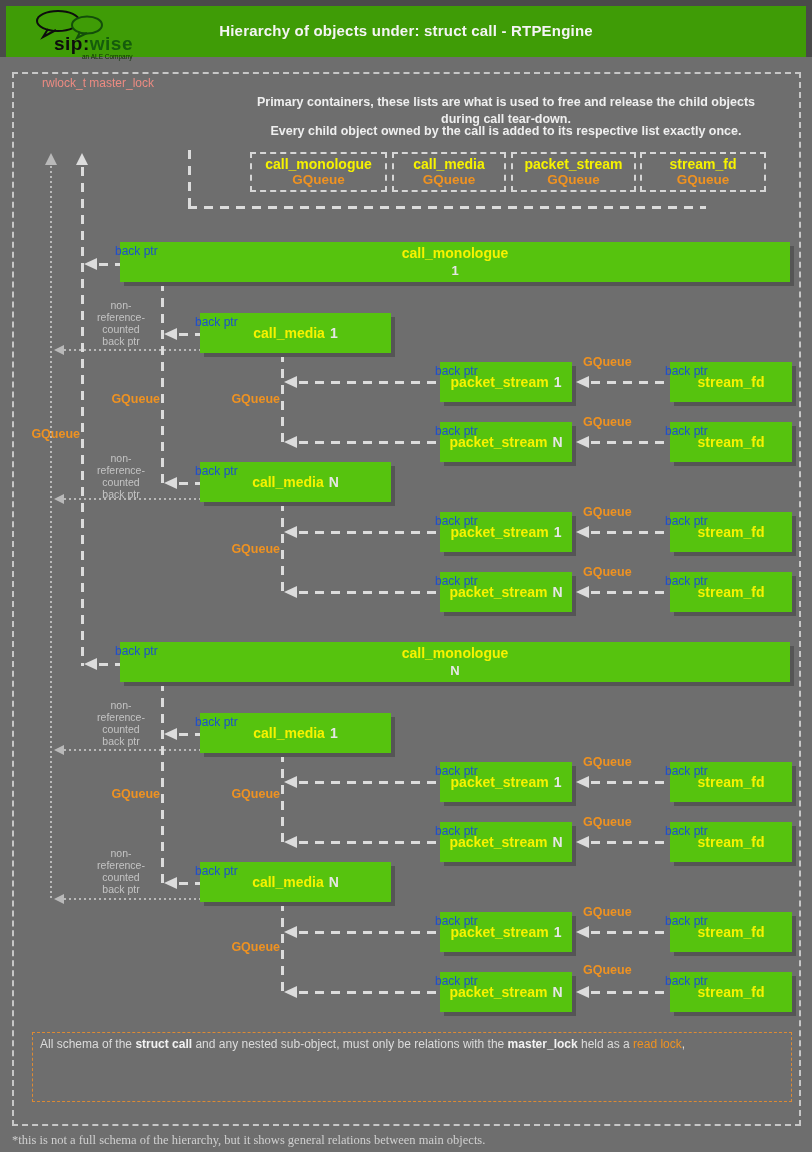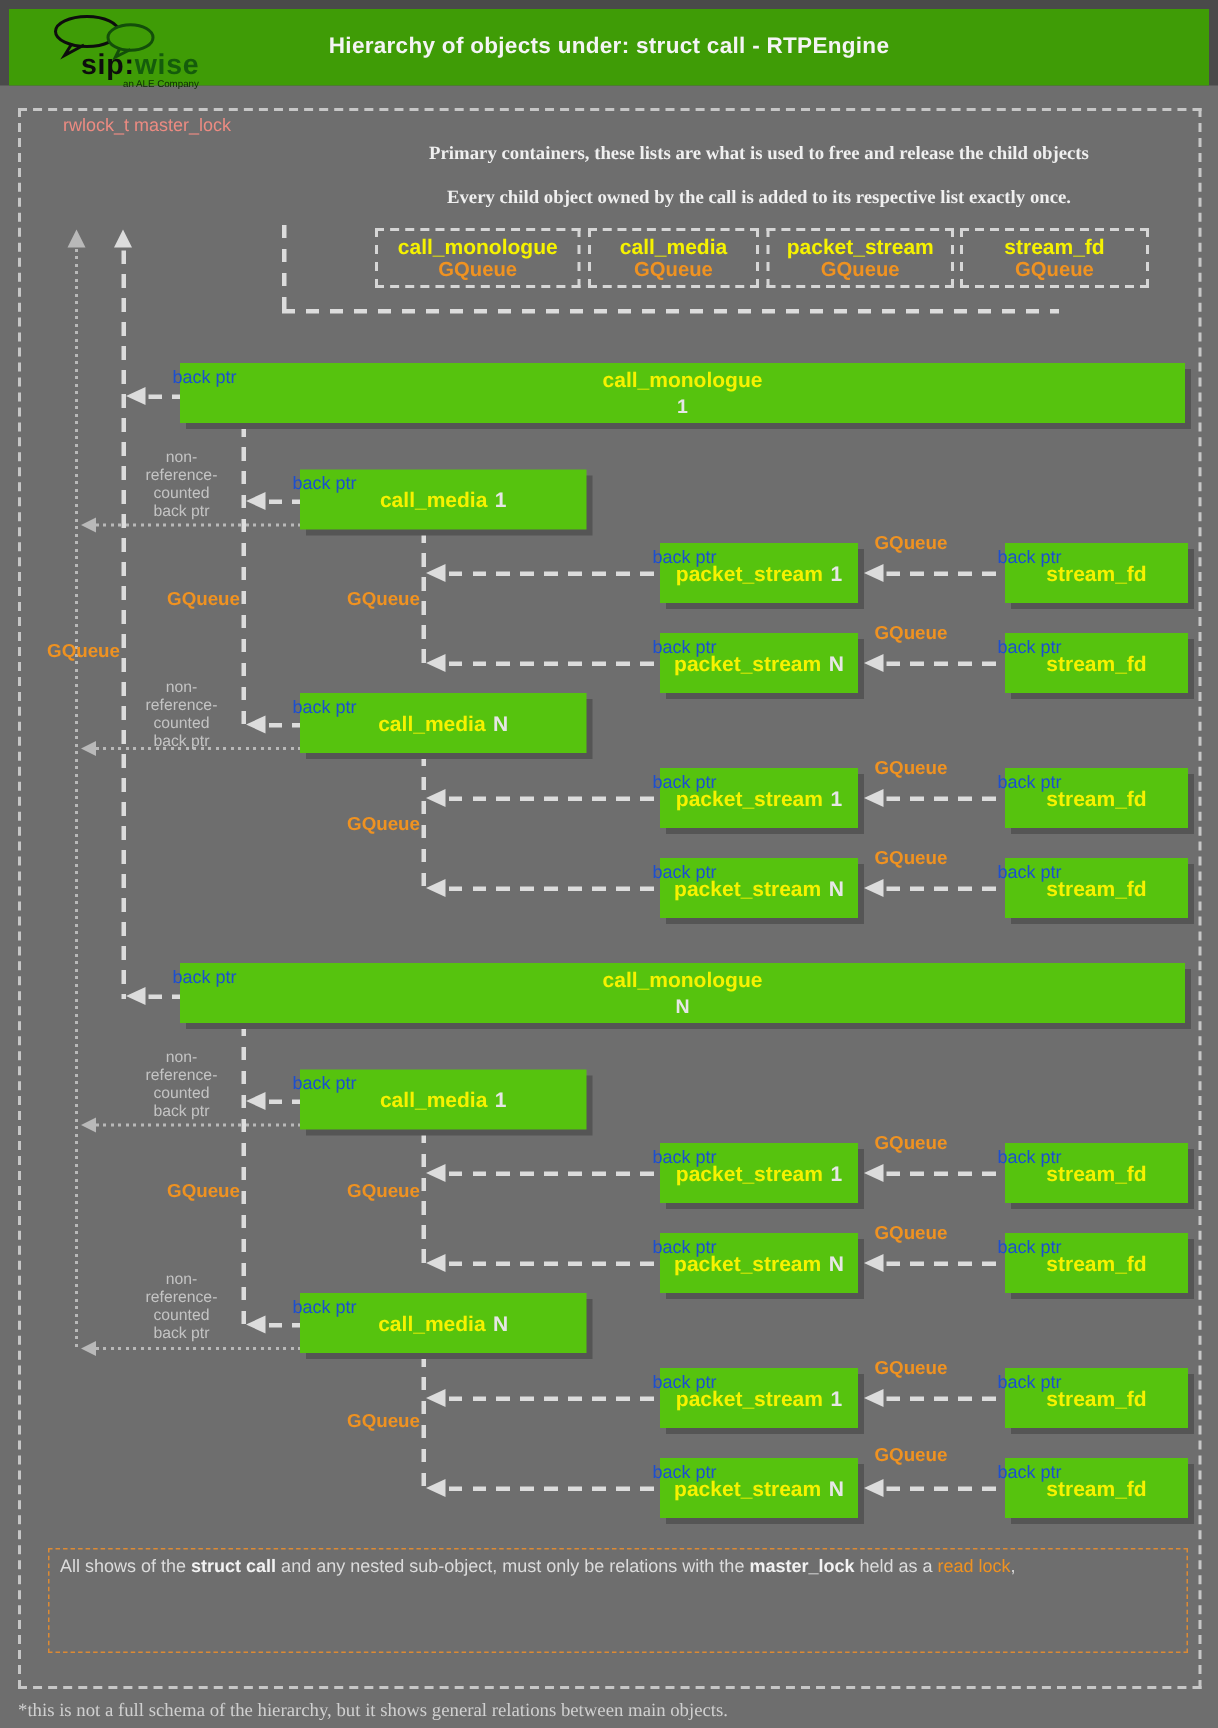--- a/index.html
+++ b/index.html
@@ -18,21 +18,21 @@
   
   #main{position:absolute;left:0;top:57px;width:812px;height:1095px;background:#6e6e6e;}
   
   #frame{position:absolute;left:12px;top:72px;width:785px;height:1050px;border:2px dashed #c7c7c7;}
   
   #master-lock{position:absolute;left:42px;top:76px;font-size:12px;color:#ec8b82;}
   #call-box{position:absolute;left:42px;top:92px;width:188px;height:58px;background:#56c30e;
             box-shadow:4px 4px 0 #555555;color:#f6f200;font-size:15px;font-weight:bold;
             display:flex;align-items:center;justify-content:center;}
   .intro-line{position:absolute;left:250px;width:512px;text-align:center;color:#efefef;
-              font-size:12.5px;font-weight:bold;font-family:Liberation Serif, serif;}
+              font-size:12.5px;font-weight:bold;}
   
   .qbox{position:absolute;top:152px;height:34px;border:2px dashed #d6d6d6;text-align:center;padding-top:2px;}
   .qbox .qn{color:#f6f200;font-size:14px;font-weight:bold;line-height:16px;}
   .qbox .qt{color:#ef9221;font-size:13.5px;font-weight:bold;line-height:16px;}
   
   .box{position:absolute;background:#56c30e;box-shadow:4px 4px 0 #555555;color:#f6f200;
        font-size:14px;font-weight:bold;display:flex;align-items:center;justify-content:center;}
   .box .num{color:#e6e6e6;margin-left:5px;}
   .box.stacked{flex-direction:column;line-height:17px;}
   .box.stacked .num{margin-left:0;font-size:13px;}
@@ -75,24 +75,25 @@
       <div class="tagline">an ALE Company</div>
     </div>
     <div id="page-title">Hierarchy of objects under: struct call - RTPEngine</div>
   </div>
 
   <div id="frame"></div>
 
   <div id="master-lock">rwlock_t master_lock</div>
 
   <div class="intro-line" style="top:95px">Primary containers, these lists are what is used to free and release the child objects</div>
+  <div class="intro-line" style="top:112px">during call tear-down.</div>
   <div class="intro-line" style="top:124px">Every child object owned by the call is added to its respective list exactly once.</div>
 
   <div id="legend">
-    <div id="legend-l1"><span class="">All shows of the </span><span class="b">struct call</span><span class=""> and any nested sub-object, must only be relations with the </span><span class="b">master_lock</span><span class=""> held as a </span><span class="o">read lock</span><span class="">,</span></div>
+    <div id="legend-l1"><span class="">All schema of the </span><span class="b">struct call</span><span class=""> and any nested sub-object, must only be relations with the </span><span class="b">master_lock</span><span class=""> held as a </span><span class="o">read lock</span><span class="">,</span></div>
     <div class="gap"></div>
   </div>
 
   <div id="footnote">*this is not a full schema of the hierarchy, but it shows general relations between main objects.</div>
 <div class="qbox" style="left: 250px; width: 133px;">
       <div class="qn">call_monologue</div>
       <div class="qt">GQueue</div>
     </div>
     <div class="qbox" style="left: 392px; width: 110px;">
       <div class="qn">call_media</div>

